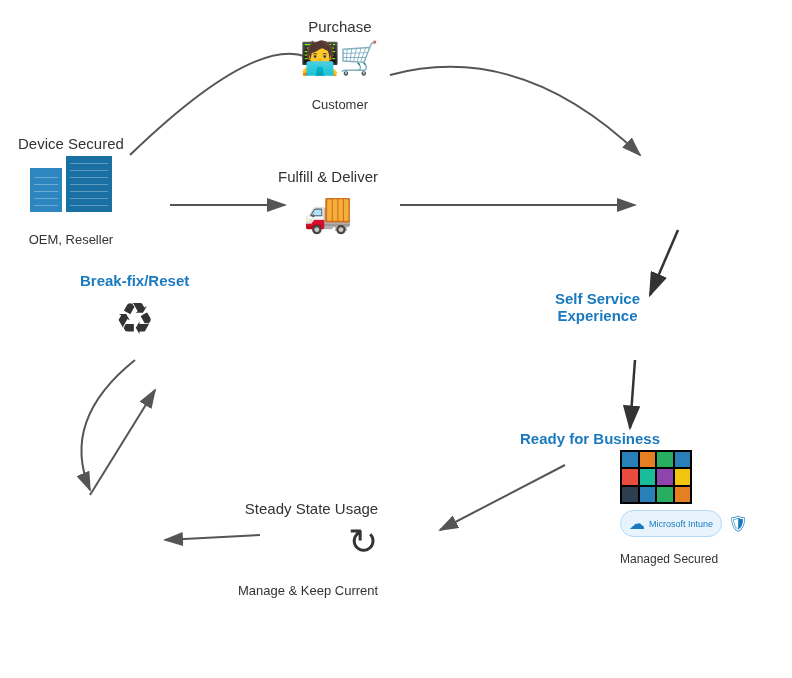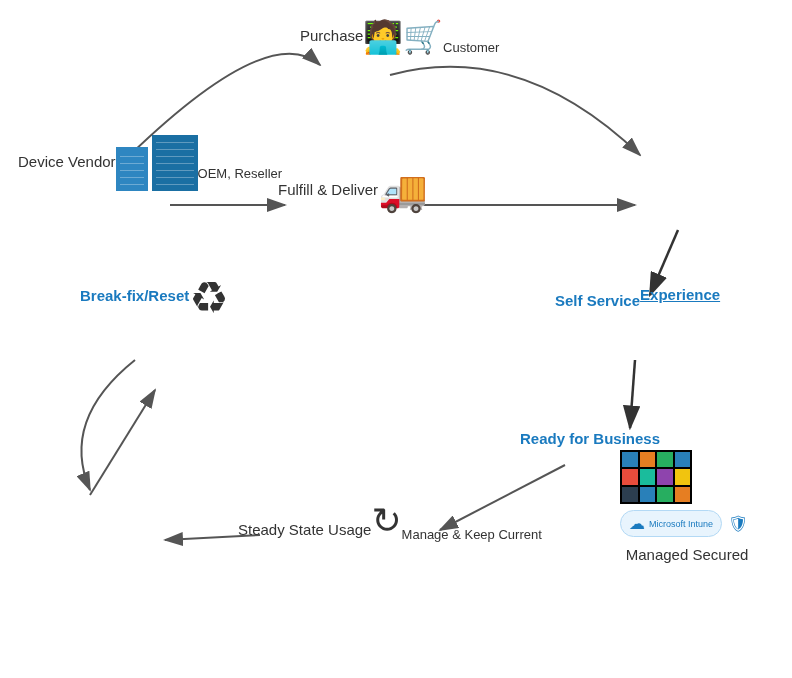--- a/index.html
+++ b/index.html
@@ -13,20 +13,21 @@
     }
     .diagram-container {
       position: relative;
       width: 792px;
       height: 678px;
     }
     .node {
       position: absolute;
       text-align: center;
       display: flex;
+      flex-direction: column;
       align-items: center;
     }
     .node-label {
       font-size: 13px;
       color: #333;
       margin-top: 20px;
     }
     .node-label-blue {
       font-size: 15px;
       color: #1a7abf;
@@ -202,37 +203,37 @@
   <div class="node" style="left:300px; top:18px;">
     <div class="node-label-black">Purchase</div>
     <div class="person-cart">
       <span>🧑‍💻</span>
         <span>🛒</span>
     </div>
     <div class="node-label">Customer</div>
   </div>
 
   <div class="node" style="left:18px; top:135px;">
-    <div class="node-label-black" style="font-size:15px; font-weight:500; color:#333;">Device Vendor</div>
+    <div class="node-label-black" style="font-size:15px; font-weight:500; color:#333;">Device Secured</div>
     <div class="oem-buildings">
       <div class="building1"></div>
       <div class="building2"></div>
     </div>
     <div class="node-label">OEM, Reseller</div>
   </div>
 
   <div class="node" style="left:278px; top:168px;">
     <div class="node-label-black">Fulfill &amp; Deliver</div>
     <div class="truck-icon">🚚</div>
   </div>
 
 
   <div class="node" style="left:555px; top:290px;">
     <div class="node-label-blue">Self Service</div>
-    <div class="node-label-blue" style="margin-top:-4px; margin-bottom:12px;text-decoration:underline;">Experience</div>
+    <div class="node-label-blue" style="margin-top:-4px; margin-bottom:12px;">Experience</div>
   </div>
 
   <div class="node" style="left:80px; top:272px;">
     <div class="node-label-blue">Break-fix/Reset</div>
     <div class="icon-recycle">♻</div>
   </div>
 
   <div class="node" style="left:520px; top:430px;">
     <div class="node-label-blue">Ready for Business</div>
   </div>
@@ -253,21 +254,21 @@
       <div class="ws-tile orange"></div>
     </div>
 
     <div style="display:flex; align-items:center; gap:6px; margin-top:6px;">
       <div class="cloud-badge">
         <span class="cloud-icon">☁</span>
         <span style="font-size:9px;">Microsoft Intune</span>
       </div>
       <span class="shield-icon">🛡</span>
     </div>
-    <div style="text-align:right; font-size:15px; color:#333; margin-top:9px;">Managed Secured</div>
+    <div style="text-align:left; font-size:12px; color:#333; margin-top:15px;">Managed Secured</div>
   </div>
 
   <div class="node" style="left:238px; top:500px;align-items:flex-end;">
     <div class="node-label-black">Steady State Usage</div>
     <div class="icon-refresh">↻</div>
     <div class="node-label">Manage &amp; Keep Current</div>
   </div>
 
 
 </div>

